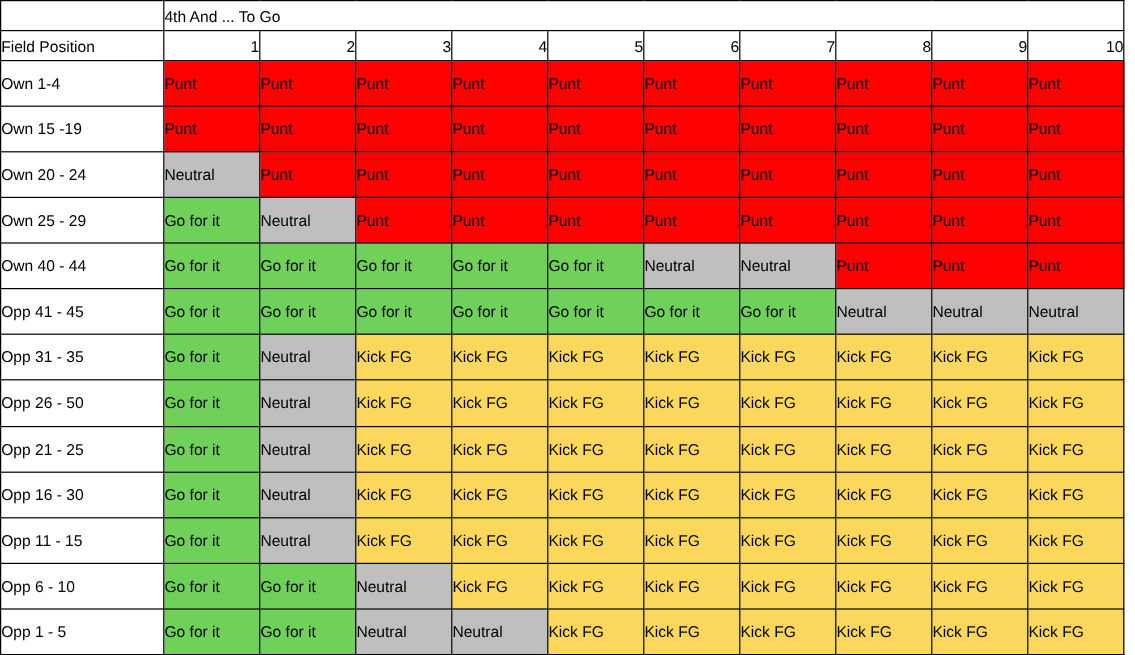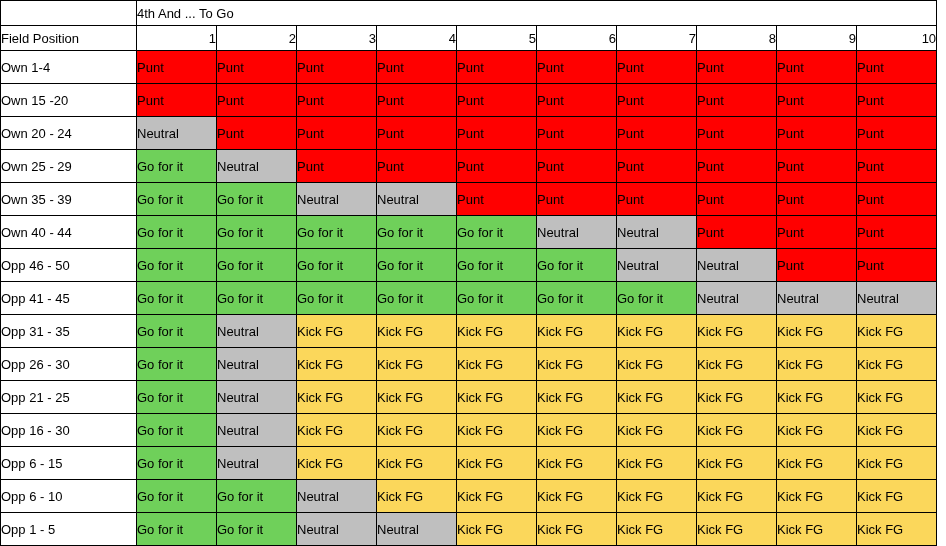--- a/index.html
+++ b/index.html
@@ -118,21 +118,21 @@
         <td class="cell" style="background: rgb(255, 0, 0);">Punt</td>
         <td class="cell" style="background: rgb(255, 0, 0);">Punt</td>
         <td class="cell" style="background: rgb(255, 0, 0);">Punt</td>
         <td class="cell" style="background: rgb(255, 0, 0);">Punt</td>
         <td class="cell" style="background: rgb(255, 0, 0);">Punt</td>
         <td class="cell" style="background: rgb(255, 0, 0);">Punt</td>
         <td class="cell" style="background: rgb(255, 0, 0);">Punt</td>
         <td class="cell" style="background: rgb(255, 0, 0);">Punt</td>
       </tr>
       <tr class="data-row">
-        <td class="row-label">Own 15 -20</td>
+        <td class="row-label">Own 15 -19</td>
         <td class="cell" style="background: rgb(255, 0, 0);">Punt</td>
         <td class="cell" style="background: rgb(255, 0, 0);">Punt</td>
         <td class="cell" style="background: rgb(255, 0, 0);">Punt</td>
         <td class="cell" style="background: rgb(255, 0, 0);">Punt</td>
         <td class="cell" style="background: rgb(255, 0, 0);">Punt</td>
         <td class="cell" style="background: rgb(255, 0, 0);">Punt</td>
         <td class="cell" style="background: rgb(255, 0, 0);">Punt</td>
         <td class="cell" style="background: rgb(255, 0, 0);">Punt</td>
         <td class="cell" style="background: rgb(255, 0, 0);">Punt</td>
         <td class="cell" style="background: rgb(255, 0, 0);">Punt</td>
@@ -157,59 +157,33 @@
         <td class="cell" style="background: rgb(255, 0, 0);">Punt</td>
         <td class="cell" style="background: rgb(255, 0, 0);">Punt</td>
         <td class="cell" style="background: rgb(255, 0, 0);">Punt</td>
         <td class="cell" style="background: rgb(255, 0, 0);">Punt</td>
         <td class="cell" style="background: rgb(255, 0, 0);">Punt</td>
         <td class="cell" style="background: rgb(255, 0, 0);">Punt</td>
         <td class="cell" style="background: rgb(255, 0, 0);">Punt</td>
         <td class="cell" style="background: rgb(255, 0, 0);">Punt</td>
       </tr>
       <tr class="data-row">
-        <td class="row-label">Own 35 - 39</td>
-        <td class="cell" style="background: rgb(111, 208, 90);">Go for it</td>
-        <td class="cell" style="background: rgb(111, 208, 90);">Go for it</td>
-        <td class="cell" style="background: rgb(191, 191, 191);">Neutral</td>
-        <td class="cell" style="background: rgb(191, 191, 191);">Neutral</td>
-        <td class="cell" style="background: rgb(255, 0, 0);">Punt</td>
-        <td class="cell" style="background: rgb(255, 0, 0);">Punt</td>
-        <td class="cell" style="background: rgb(255, 0, 0);">Punt</td>
-        <td class="cell" style="background: rgb(255, 0, 0);">Punt</td>
-        <td class="cell" style="background: rgb(255, 0, 0);">Punt</td>
-        <td class="cell" style="background: rgb(255, 0, 0);">Punt</td>
-      </tr>
-      <tr class="data-row">
         <td class="row-label">Own 40 - 44</td>
         <td class="cell" style="background: rgb(111, 208, 90);">Go for it</td>
         <td class="cell" style="background: rgb(111, 208, 90);">Go for it</td>
         <td class="cell" style="background: rgb(111, 208, 90);">Go for it</td>
         <td class="cell" style="background: rgb(111, 208, 90);">Go for it</td>
         <td class="cell" style="background: rgb(111, 208, 90);">Go for it</td>
         <td class="cell" style="background: rgb(191, 191, 191);">Neutral</td>
         <td class="cell" style="background: rgb(191, 191, 191);">Neutral</td>
         <td class="cell" style="background: rgb(255, 0, 0);">Punt</td>
         <td class="cell" style="background: rgb(255, 0, 0);">Punt</td>
         <td class="cell" style="background: rgb(255, 0, 0);">Punt</td>
       </tr>
       <tr class="data-row">
-        <td class="row-label">Opp 46 - 50</td>
-        <td class="cell" style="background: rgb(111, 208, 90);">Go for it</td>
-        <td class="cell" style="background: rgb(111, 208, 90);">Go for it</td>
-        <td class="cell" style="background: rgb(111, 208, 90);">Go for it</td>
-        <td class="cell" style="background: rgb(111, 208, 90);">Go for it</td>
-        <td class="cell" style="background: rgb(111, 208, 90);">Go for it</td>
-        <td class="cell" style="background: rgb(111, 208, 90);">Go for it</td>
-        <td class="cell" style="background: rgb(191, 191, 191);">Neutral</td>
-        <td class="cell" style="background: rgb(191, 191, 191);">Neutral</td>
-        <td class="cell" style="background: rgb(255, 0, 0);">Punt</td>
-        <td class="cell" style="background: rgb(255, 0, 0);">Punt</td>
-      </tr>
-      <tr class="data-row">
         <td class="row-label">Opp 41 - 45</td>
         <td class="cell" style="background: rgb(111, 208, 90);">Go for it</td>
         <td class="cell" style="background: rgb(111, 208, 90);">Go for it</td>
         <td class="cell" style="background: rgb(111, 208, 90);">Go for it</td>
         <td class="cell" style="background: rgb(111, 208, 90);">Go for it</td>
         <td class="cell" style="background: rgb(111, 208, 90);">Go for it</td>
         <td class="cell" style="background: rgb(111, 208, 90);">Go for it</td>
         <td class="cell" style="background: rgb(111, 208, 90);">Go for it</td>
         <td class="cell" style="background: rgb(191, 191, 191);">Neutral</td>
         <td class="cell" style="background: rgb(191, 191, 191);">Neutral</td>
@@ -222,21 +196,21 @@
         <td class="cell" style="background: rgb(251, 215, 91);">Kick FG</td>
         <td class="cell" style="background: rgb(251, 215, 91);">Kick FG</td>
         <td class="cell" style="background: rgb(251, 215, 91);">Kick FG</td>
         <td class="cell" style="background: rgb(251, 215, 91);">Kick FG</td>
         <td class="cell" style="background: rgb(251, 215, 91);">Kick FG</td>
         <td class="cell" style="background: rgb(251, 215, 91);">Kick FG</td>
         <td class="cell" style="background: rgb(251, 215, 91);">Kick FG</td>
         <td class="cell" style="background: rgb(251, 215, 91);">Kick FG</td>
       </tr>
       <tr class="data-row">
-        <td class="row-label">Opp 26 - 30</td>
+        <td class="row-label">Opp 26 - 50</td>
         <td class="cell" style="background: rgb(111, 208, 90);">Go for it</td>
         <td class="cell" style="background: rgb(191, 191, 191);">Neutral</td>
         <td class="cell" style="background: rgb(251, 215, 91);">Kick FG</td>
         <td class="cell" style="background: rgb(251, 215, 91);">Kick FG</td>
         <td class="cell" style="background: rgb(251, 215, 91);">Kick FG</td>
         <td class="cell" style="background: rgb(251, 215, 91);">Kick FG</td>
         <td class="cell" style="background: rgb(251, 215, 91);">Kick FG</td>
         <td class="cell" style="background: rgb(251, 215, 91);">Kick FG</td>
         <td class="cell" style="background: rgb(251, 215, 91);">Kick FG</td>
         <td class="cell" style="background: rgb(251, 215, 91);">Kick FG</td>
@@ -261,21 +235,21 @@
         <td class="cell" style="background: rgb(251, 215, 91);">Kick FG</td>
         <td class="cell" style="background: rgb(251, 215, 91);">Kick FG</td>
         <td class="cell" style="background: rgb(251, 215, 91);">Kick FG</td>
         <td class="cell" style="background: rgb(251, 215, 91);">Kick FG</td>
         <td class="cell" style="background: rgb(251, 215, 91);">Kick FG</td>
         <td class="cell" style="background: rgb(251, 215, 91);">Kick FG</td>
         <td class="cell" style="background: rgb(251, 215, 91);">Kick FG</td>
         <td class="cell" style="background: rgb(251, 215, 91);">Kick FG</td>
       </tr>
       <tr class="data-row">
-        <td class="row-label">Opp 6 - 15</td>
+        <td class="row-label">Opp 11 - 15</td>
         <td class="cell" style="background: rgb(111, 208, 90);">Go for it</td>
         <td class="cell" style="background: rgb(191, 191, 191);">Neutral</td>
         <td class="cell" style="background: rgb(251, 215, 91);">Kick FG</td>
         <td class="cell" style="background: rgb(251, 215, 91);">Kick FG</td>
         <td class="cell" style="background: rgb(251, 215, 91);">Kick FG</td>
         <td class="cell" style="background: rgb(251, 215, 91);">Kick FG</td>
         <td class="cell" style="background: rgb(251, 215, 91);">Kick FG</td>
         <td class="cell" style="background: rgb(251, 215, 91);">Kick FG</td>
         <td class="cell" style="background: rgb(251, 215, 91);">Kick FG</td>
         <td class="cell" style="background: rgb(251, 215, 91);">Kick FG</td>

